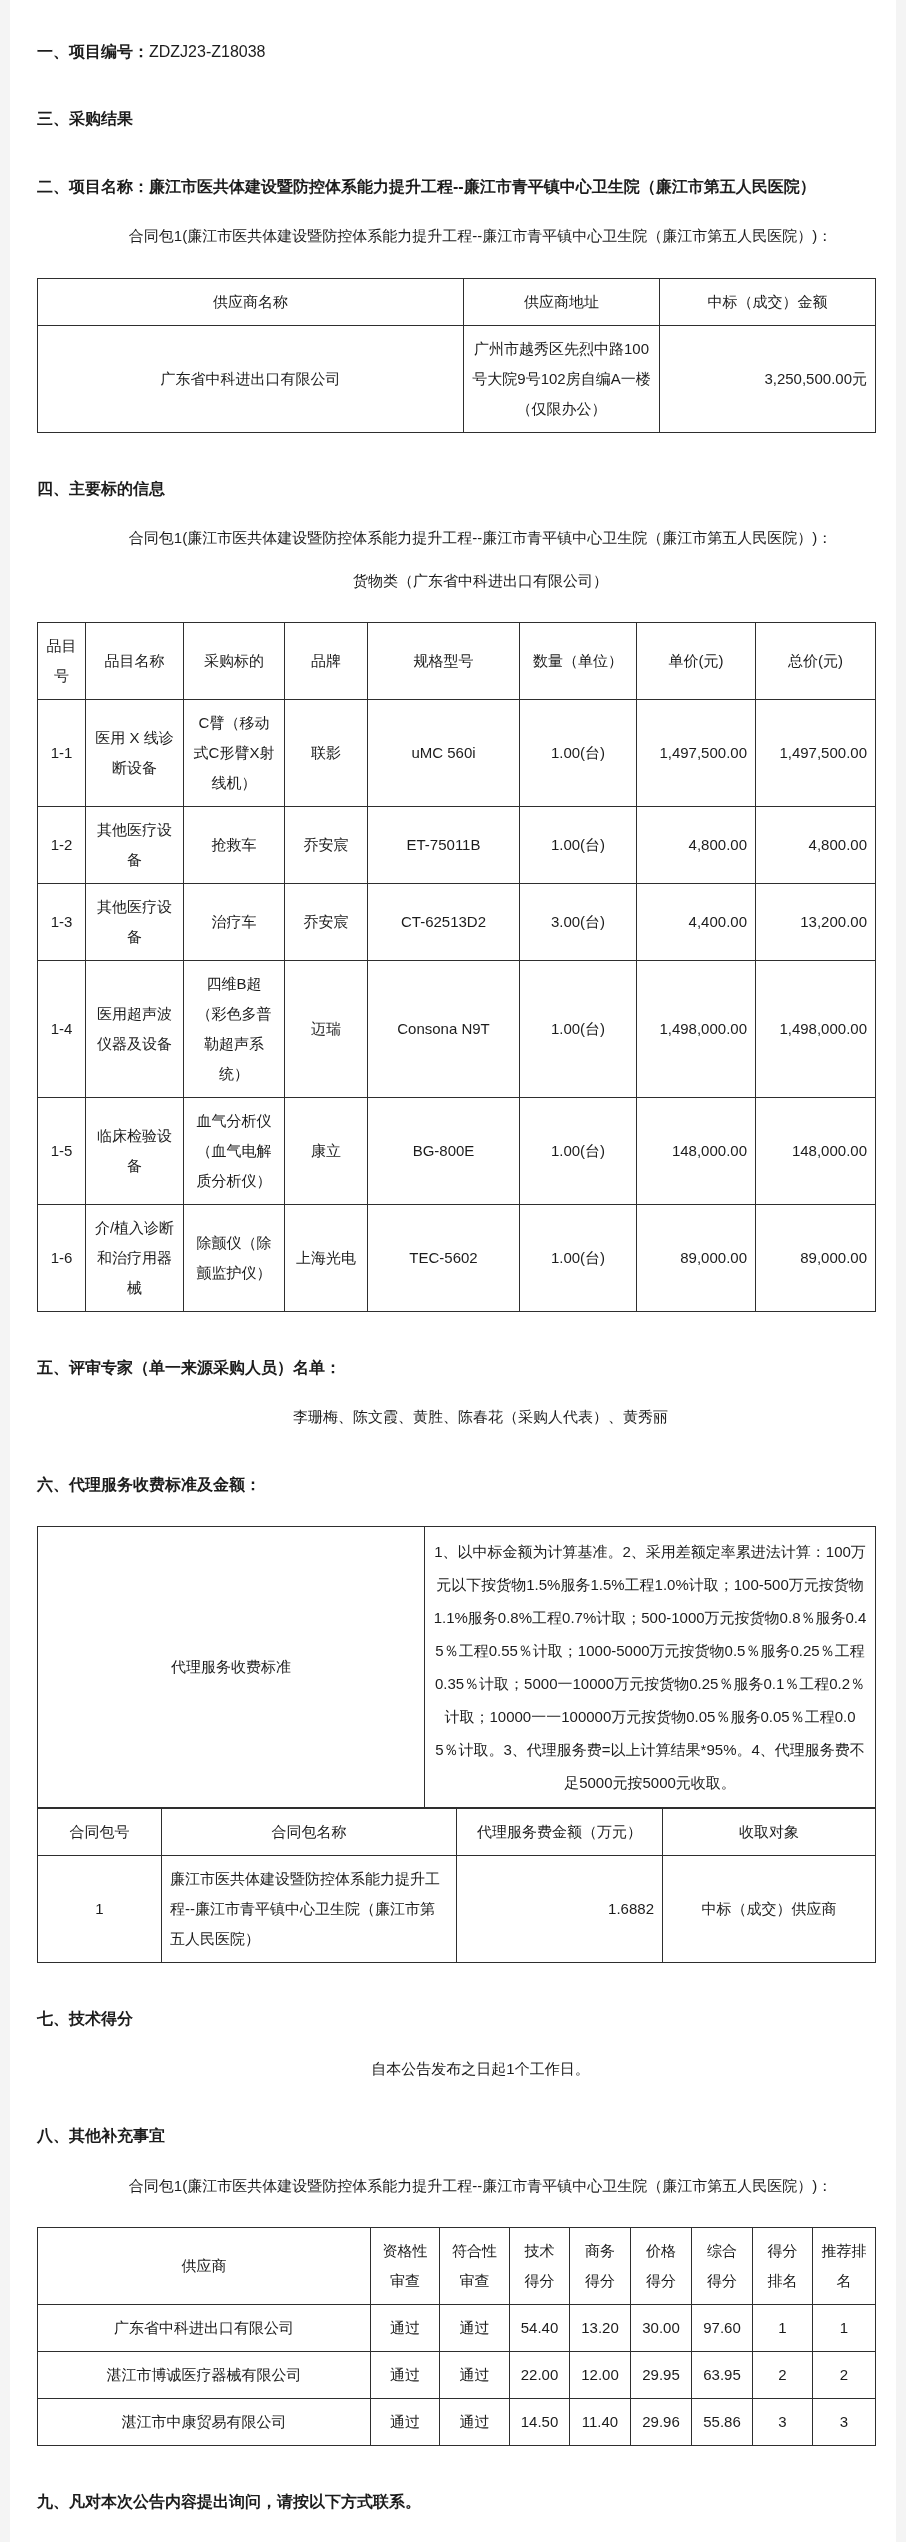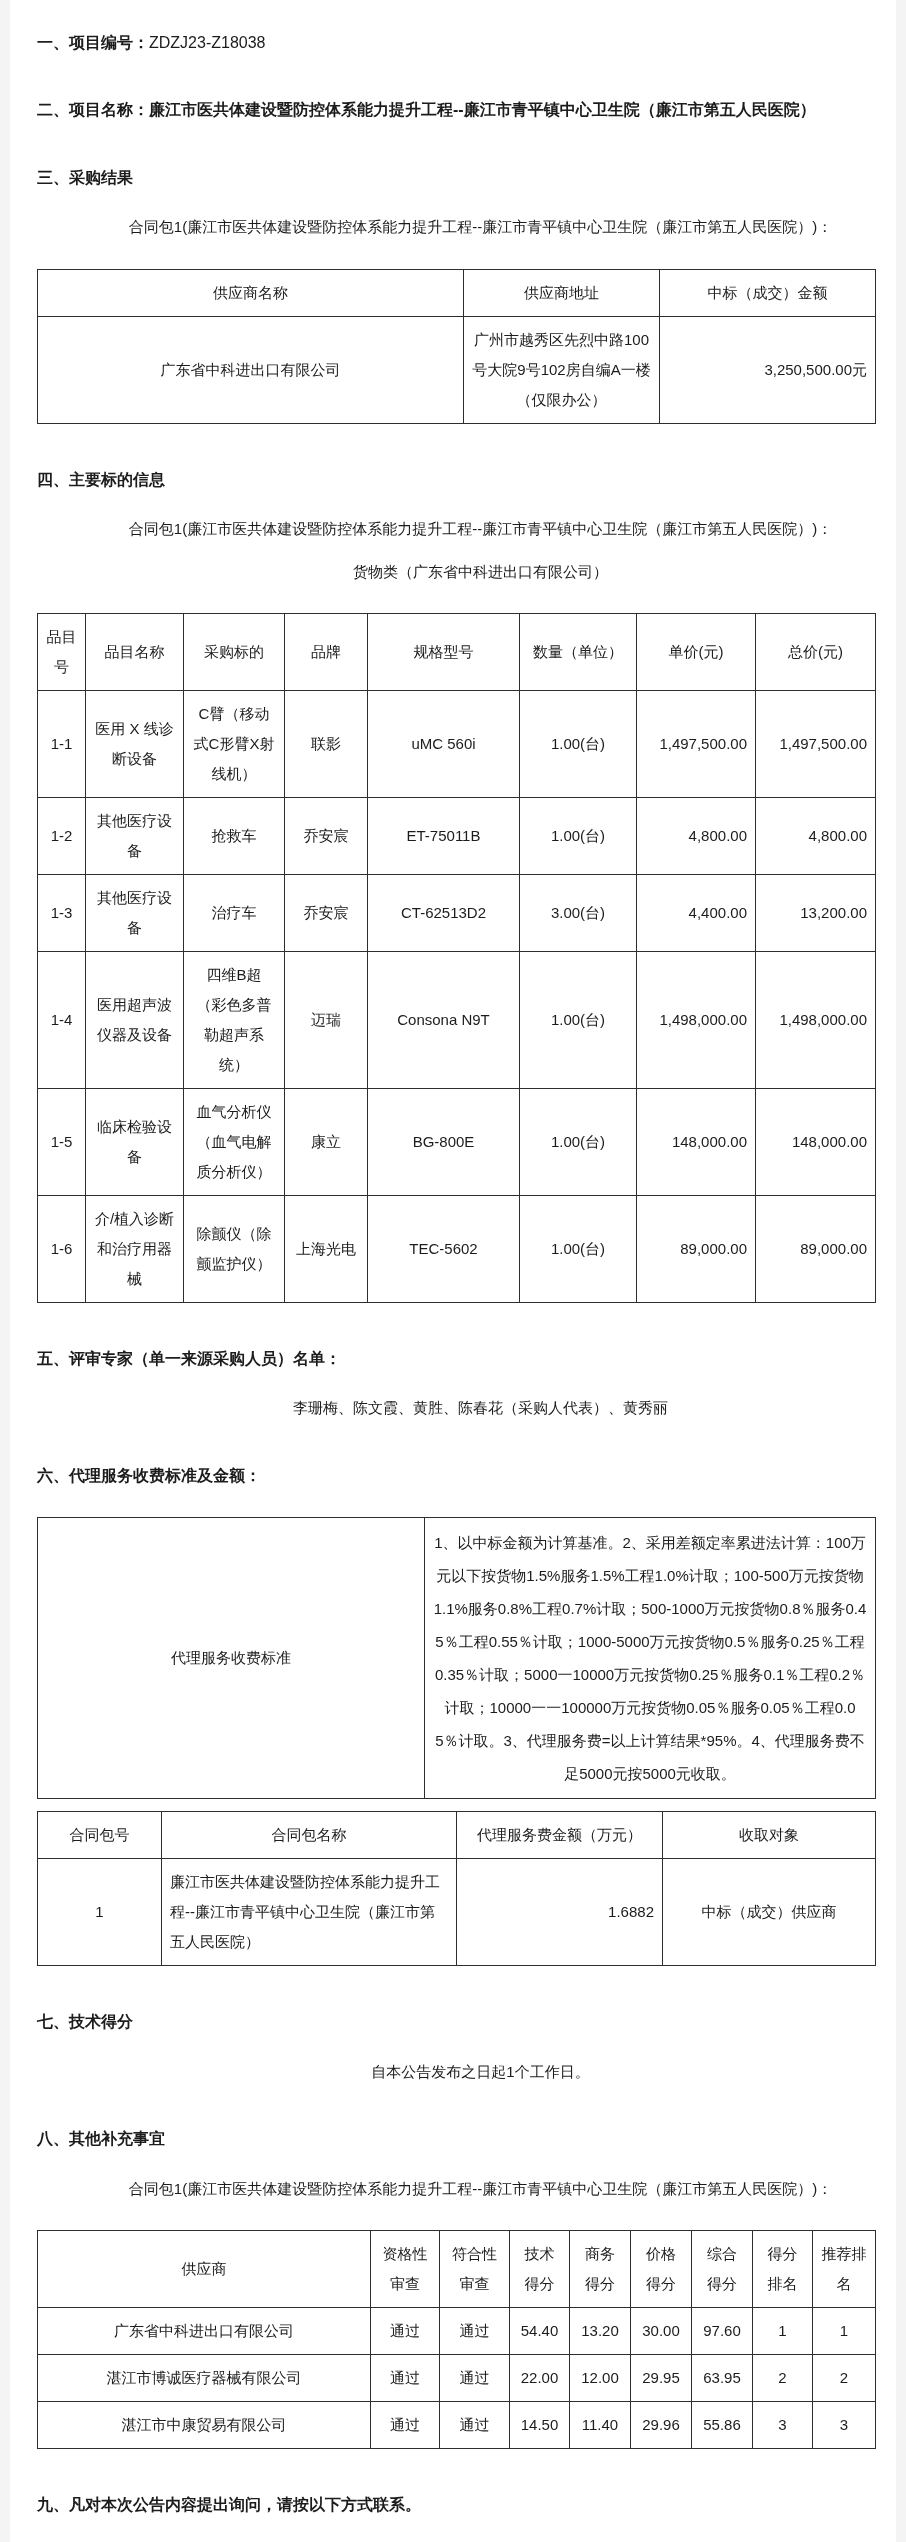--- a/index.html
+++ b/index.html
@@ -8,21 +8,21 @@
     min-height:2542px;
     margin-left:10px;
     background:#ffffff;
     box-sizing:border-box;
     padding:26px 0 60px 27px;
     font-family:"Liberation Sans", sans-serif;
     font-size:15px;
     color:#1c1c1c;
   }
   .sec { font-weight:bold; font-size:16px; margin:45px 0 0 0; line-height:1.4; }
-  .sec:first-child { margin-top:6px; }
+  .sec:first-child { margin-top:15px; }
   .sec .code { font-weight:normal; }
   .para { margin:27px 0 0 28px; line-height:1.5;text-align:center; }
   .tbl {
     border-collapse:collapse;
     table-layout:fixed;
     width:838px;
     margin-top:30px;
   }
   .tbl th, .tbl td {
     border:1px solid #2e2e2e;
@@ -42,25 +42,25 @@
 </style>
 </head>
 <body>
 
 <div class="paper">
 
   <div class="sec">
     <span>一、项目编号：</span><span class="code">ZDZJ23-Z18038</span>
   </div>
 
+  <div class="sec">三、采购结果</div>
+
   <div class="sec">
     <span>二、项目名称：</span><span>廉江市医共体建设暨防控体系能力提升工程--廉江市青平镇中心卫生院（廉江市第五人民医院）</span>
   </div>
-
-  <div class="sec">三、采购结果</div>
   <div class="para">合同包1(廉江市医共体建设暨防控体系能力提升工程--廉江市青平镇中心卫生院（廉江市第五人民医院）)：</div>
 
   <table class="tbl">
     <colgroup>
         <col style="width:426px">
         <col style="width:196px">
         <col style="width:216px">
       </colgroup>
     <thead>
         <tr>
@@ -180,21 +180,21 @@
         <col style="width:451px">
       </colgroup>
     <tbody>
       <tr>
         <td>代理服务收费标准</td>
         <td class="std-text">1、以中标金额为计算基准。2、采用差额定率累进法计算：100万元以下按货物1.5%服务1.5%工程1.0%计取；100-500万元按货物1.1%服务0.8%工程0.7%计取；500-1000万元按货物0.8％服务0.45％工程0.55％计取；1000-5000万元按货物0.5％服务0.25％工程0.35％计取；5000一10000万元按货物0.25％服务0.1％工程0.2％计取；10000一一100000万元按货物0.05％服务0.05％工程0.05％计取。3、代理服务费=以上计算结果*95%。4、代理服务费不足5000元按5000元收取。</td>
       </tr>
     </tbody>
   </table>
 
-  <table class="tbl" style="margin-top:12px; border-top:none;">
+  <table class="tbl" style="margin-top:0; border-top:none;">
     <colgroup>
         <col style="width:124px">
         <col style="width:295px">
         <col style="width:206px">
         <col style="width:213px">
       </colgroup>
     <thead>
         <tr>
           <th>合同包号</th>
           <th>合同包名称</th>

